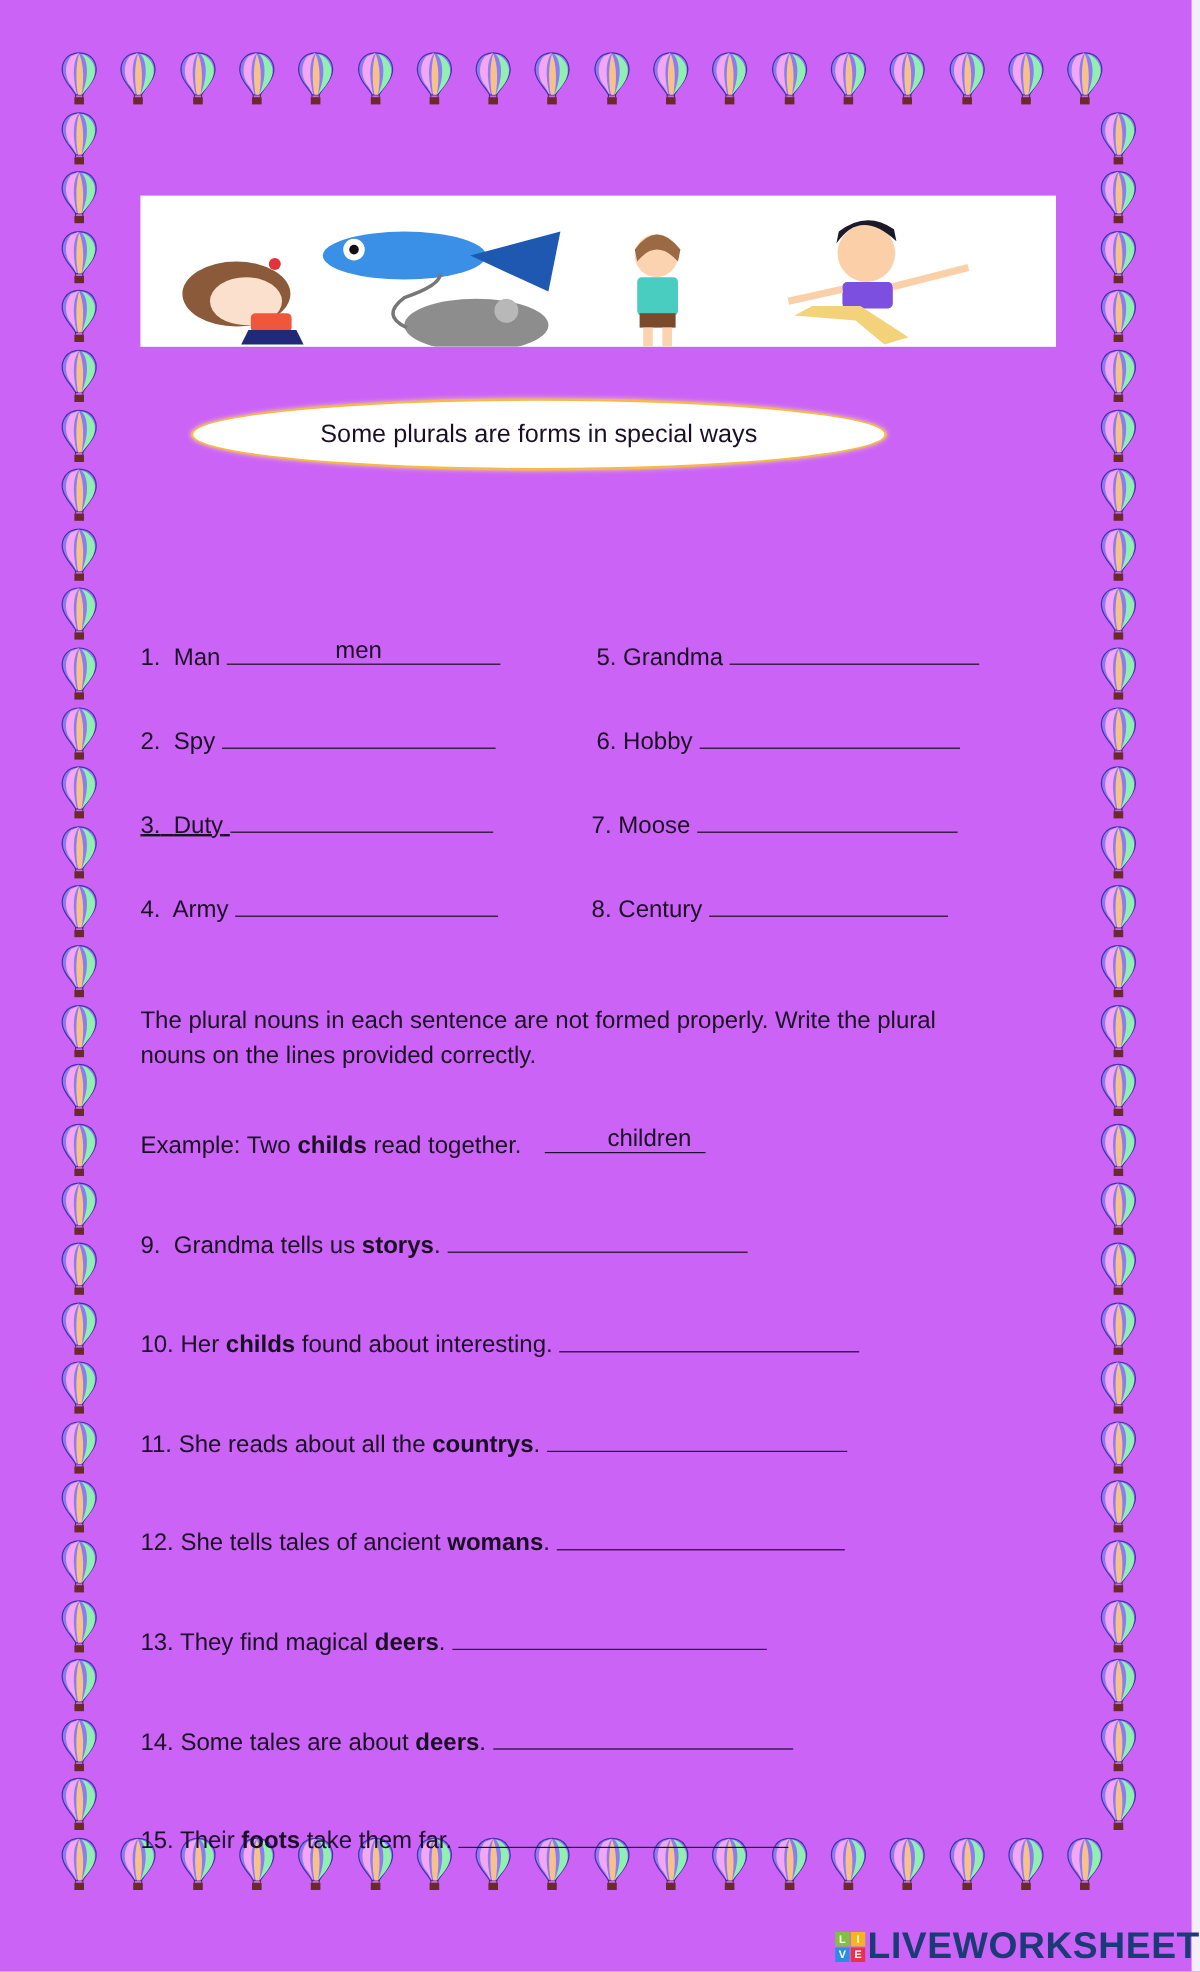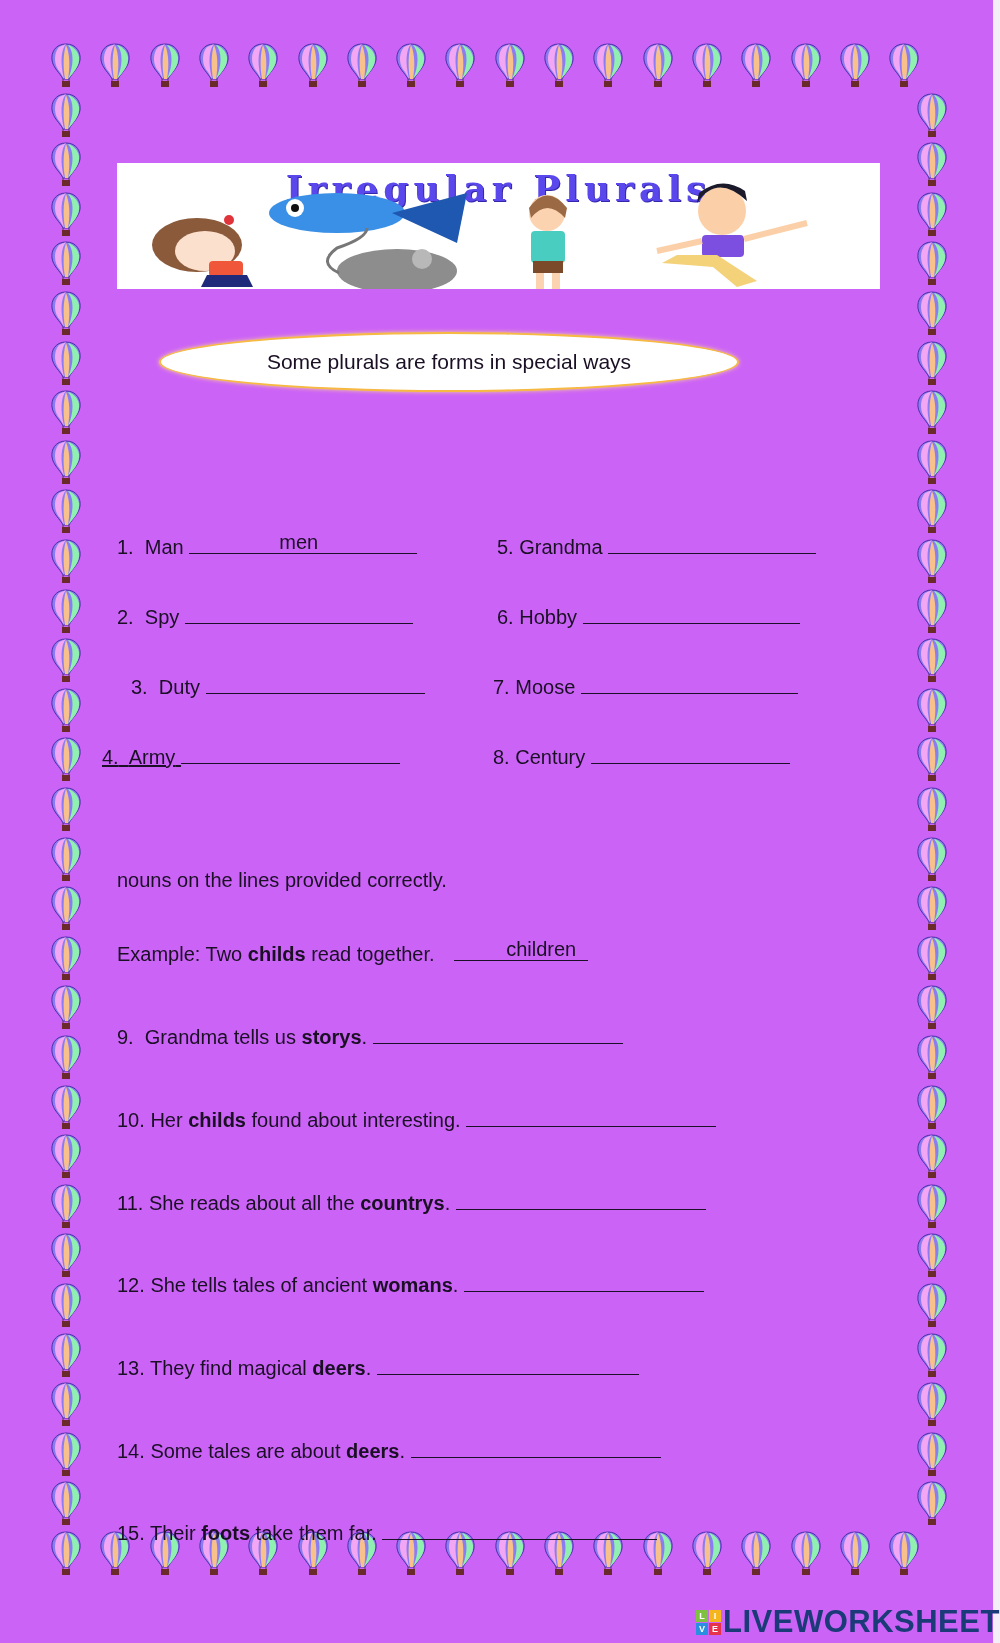--- a/index.html
+++ b/index.html
@@ -866,21 +866,20 @@
           <path d="M16 3 C13 12 13 26 15 37 L18 37 C20 25 20 12 16 3Z" fill="#f8c08a"></path>
           <path d="M18 3 C24 9 24 24 18 37 C24 30 30 24 29 15 C28 9 23 4 18 3Z" fill="#8ff0b0"></path>
           <rect x="12" y="39" width="8" height="6" fill="#6b2a2a"></rect>
           <line x1="13" y1="37" x2="13" y2="39" stroke="#333" stroke-width="0.8"></line>
           <line x1="19" y1="37" x2="19" y2="39" stroke="#333" stroke-width="0.8"></line>
         </svg></div>
     </div>
 
 
   <div class="banner">
-    <div class="banner-title">Irregular Plurals</div>
     <svg width="763" height="126" viewBox="0 0 763 126" style="position:absolute;left:0;top:0">
 
       <g>
         <ellipse cx="80" cy="82" rx="45" ry="27" fill="#8a5a3b"></ellipse>
         <ellipse cx="88" cy="88" rx="30" ry="20" fill="#fbe0cd"></ellipse>
         <circle cx="112" cy="57" r="5" fill="#e0333a"></circle>
         <rect x="92" y="98" width="34" height="16" rx="4" fill="#f0563a"></rect>
         <path d="M90 112 L130 112 L136 124 L84 124 Z" fill="#1f2a7a"></path>
       </g>
 
@@ -918,28 +917,29 @@
   </div>
 
   <div class="pill">
     <span>Some plurals are forms in special ways</span>
   </div>
 
 
   <div id="part1">
       <div class="txt" style="left: 117px; top: 505px;"><span>1.</span>&nbsp; <span>Man</span> <span class="ul" style="width:228px"><span class="ans" style="left:90px">men</span></span></div>
       <div class="txt" style="left: 117px; top: 575px;"><span>2.</span>&nbsp; <span>Spy</span> <span class="ul" style="width:228px"><span class="ans" style="left:90px"></span></span></div>
-      <div class="txt" style="left: 131px; top: 645px;"><span>3.</span>&nbsp; <span>Duty</span> <span class="ul" style="width:219px"><span class="ans" style="left:90px"></span></span></div>
-      <div class="txt" style="left: 102px; top: 715px; text-decoration: underline;"><span>4.</span>&nbsp; <span>Army</span> <span class="ul" style="width:219px"><span class="ans" style="left:90px"></span></span></div>
+      <div class="txt" style="left: 117px; top: 645px; text-decoration: underline;"><span>3.</span>&nbsp; <span>Duty</span> <span class="ul" style="width:219px"><span class="ans" style="left:90px"></span></span></div>
+      <div class="txt" style="left: 117px; top: 715px;"><span>4.</span>&nbsp; <span>Army</span> <span class="ul" style="width:219px"><span class="ans" style="left:90px"></span></span></div>
       <div class="txt" style="left: 497px; top: 505px;"><span>5.</span> <span>Grandma</span> <span class="ul" style="width:208px"><span class="ans" style="left:90px"></span></span></div>
       <div class="txt" style="left: 497px; top: 575px;"><span>6.</span> <span>Hobby</span> <span class="ul" style="width:217px"><span class="ans" style="left:90px"></span></span></div>
       <div class="txt" style="left: 493px; top: 645px;"><span>7.</span> <span>Moose</span> <span class="ul" style="width:217px"><span class="ans" style="left:90px"></span></span></div>
       <div class="txt" style="left: 493px; top: 715px;"><span>8.</span> <span>Century</span> <span class="ul" style="width:199px"><span class="ans" style="left:90px"></span></span></div>
     </div>
 
+  <div class="txt" style="left:117px;top:840px;">The plural nouns in each sentence are not formed properly.   Write the plural</div>
   <div class="txt" style="left:117px;top:912px;">
     <span>Example: Two </span><b>childs</b><span> read together.</span>
     <span class="ul" style="width:134px;margin-left:14px;"><span class="ans" style="left:2px;left:52px;">children</span></span>
   </div>
 
   <div class="txt" style="left:117px;top:869px;">nouns on the lines provided correctly.</div>
 
   <div id="part2">
       <div class="txt" style="left: 117px; top: 995px;"><span>9.</span>&nbsp; <span>Grandma tells us </span><b>storys</b><span>.</span> <span class="ul" style="width:250px"></span></div>
       <div class="txt" style="left: 117px; top: 1078px;"><span>10.</span> <span>Her </span><b>childs</b><span> found about interesting.</span> <span class="ul" style="width:250px"></span></div>

